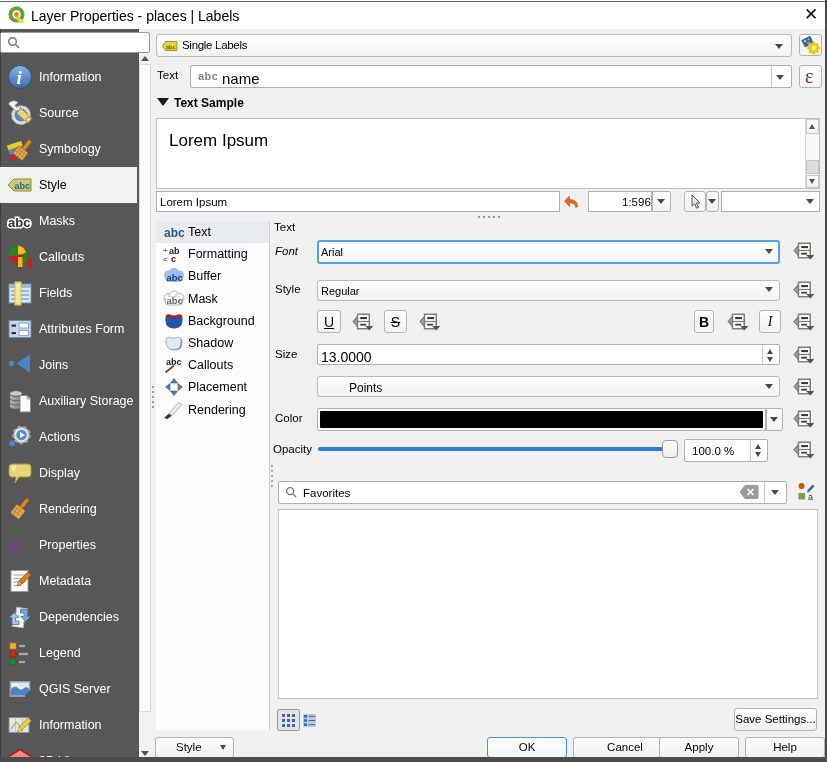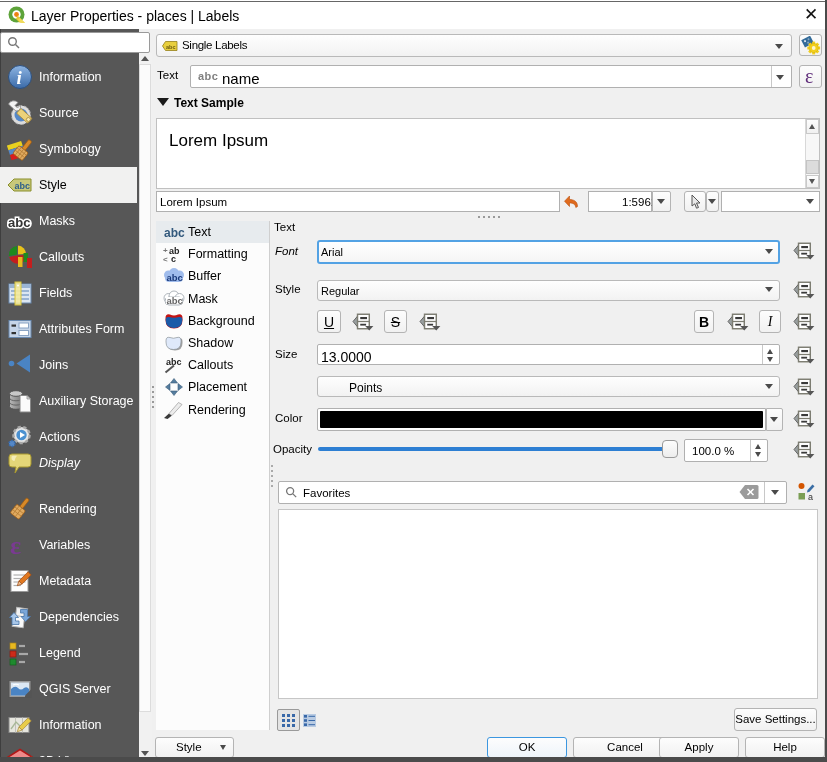--- a/index.html
+++ b/index.html
@@ -162,42 +162,42 @@
     <div class="sideitem" style="top:419px;">
       <span class="ic"><svg width="26" height="26" viewBox="0 0 26 26">
           <circle cx="14.5" cy="11" r="8" fill="#d4d4d4" stroke="#a8a8a8" stroke-width="2.6" stroke-dasharray="3.2 2.4"></circle>
           <circle cx="14.5" cy="11" r="6.8" fill="#e8e8e8"></circle>
           <circle cx="14.5" cy="11" r="5.2" fill="#4a90d0"></circle>
           <path d="M13 8 L18 11 L13 14 Z" fill="#fff"></path>
           <circle cx="5" cy="19.5" r="3" fill="#5588c8" stroke="#3a6aa8" stroke-width="1.6" stroke-dasharray="1.8 1.4"></circle>
         </svg></span>
       <span class="txt">Actions</span>
     </div>
-    <div class="sideitem" style="top:445px;font-style:italic;">
+    <div class="sideitem" style="top:455px;">
       <span class="ic"><svg width="26" height="26" viewBox="0 0 26 26">
           <path d="M5 4 L21 4 Q24 4 24 7 L24 14 Q24 17 21 17 L12 17 L8 23 L9 17 L5 17 Q2 17 2 14 L2 7 Q2 4 5 4 Z" fill="#e4d678" stroke="#a89830"></path>
           <path d="M4.5 7 Q4.5 5.8 6 5.8 L10 5.8 Q8 8 7.5 11 Q4.5 10.5 4.5 8 Z" fill="#f4ecb8"></path>
         </svg></span>
       <span class="txt">Display</span>
     </div>
     <div class="sideitem" style="top:491px;">
       <span class="ic"><svg width="26" height="26" viewBox="0 0 26 26">
           <g transform="rotate(38 13 13)">
             <rect x="11.2" y="0" width="3.6" height="12" rx="1.4" fill="#d88a28" stroke="#a05a10" stroke-width="0.7"></rect>
             <rect x="7.5" y="11" width="11" height="11" rx="1.5" fill="#e0aa60" stroke="#a05a10" stroke-width="0.7"></rect>
             <path d="M7.5 14.5 H18.5 M7.5 18 H18.5 M10.5 11 V22 M14 11 V22" stroke="#b07830" stroke-width="0.7" fill="none"></path>
           </g>
         </svg></span>
       <span class="txt">Rendering</span>
     </div>
     <div class="sideitem" style="top:527px;">
       <span class="ic"><svg width="26" height="26" viewBox="0 0 26 26">
           <text x="3" y="22" font-size="26" font-weight="bold" fill="#7a3a92" font-family="Liberation Serif">ε</text>
         </svg></span>
-      <span class="txt">Variables</span>
+      <span class="txt">Properties</span>
     </div>
     <div class="sideitem" style="top:563px;">
       <span class="ic"><svg width="26" height="26" viewBox="0 0 26 26">
           <rect x="4" y="2.5" width="17" height="21" fill="#fdfdfd" stroke="#999"></rect>
           <g stroke="#b0b0b0" stroke-width="1.2">
             <line x1="6.5" y1="7" x2="18.5" y2="7"></line>
             <line x1="6.5" y1="10.5" x2="18.5" y2="10.5"></line>
             <line x1="6.5" y1="14" x2="18.5" y2="14"></line>
             <line x1="6.5" y1="17.5" x2="14" y2="17.5"></line>
           </g>

